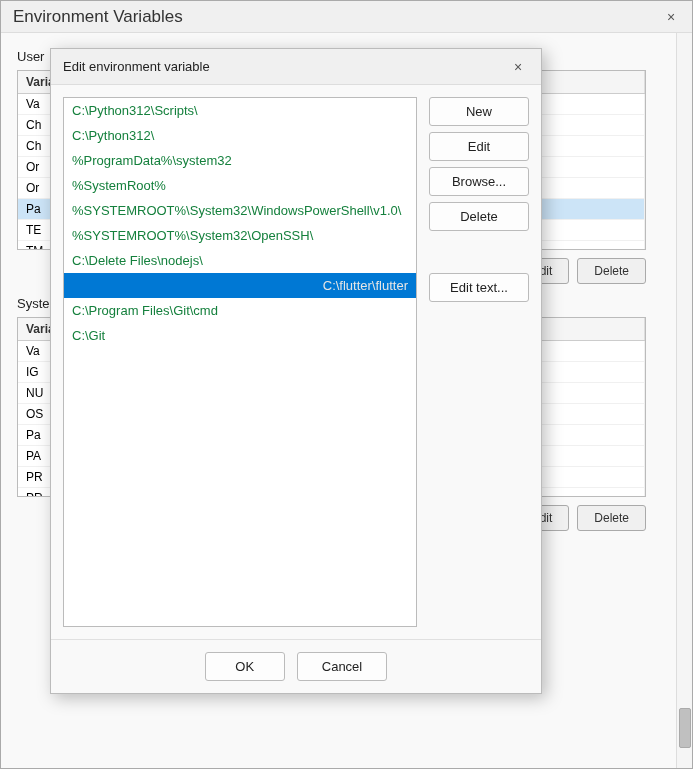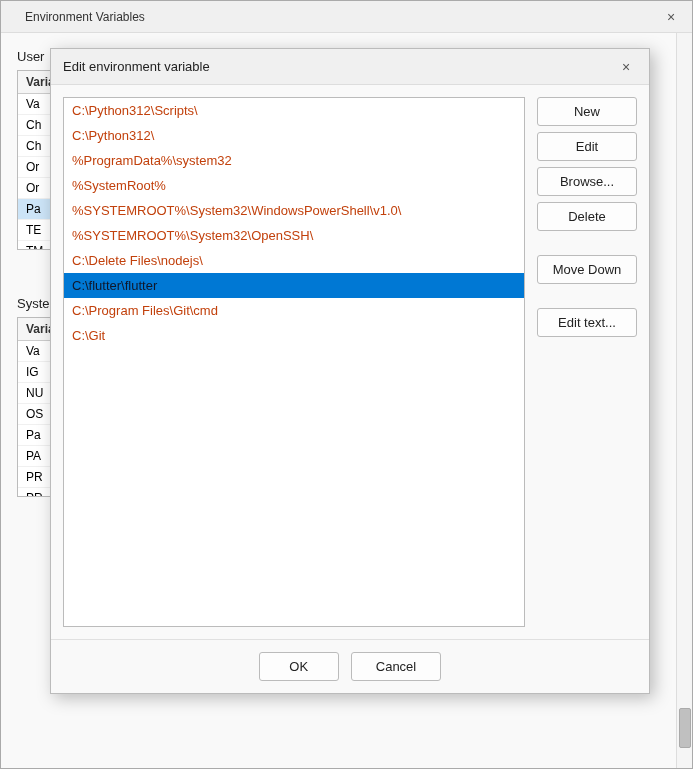--- a/index.html
+++ b/index.html
@@ -27,42 +27,41 @@
       height: 32px;
       background: #f0f0f0;
       border-bottom: 1px solid #ddd;
       display: flex;
       align-items: center;
       padding: 0 12px;
       justify-content: space-between;
     }
 
     .bg-title {
-      font-size: 12px;
+      font-size: 17px;
       color: #333;
-      margin-left: 12px;
     }
 
     .bg-close-btn {
       width: 18px;
       height: 18px;
       cursor: pointer;
       display: flex;
       align-items: center;
       justify-content: center;
       font-size: 14px;
       color: #555;
     }
 
     
     .modal {
       position: absolute;
       top: 48px;
       left: 50px;
-      width: 600px;
+      width: 492px;
       background: #f9f9f9;
       border: 1px solid #bbb;
       box-shadow: 4px 4px 16px rgba(0,0,0,0.25);
     }
 
     .modal-titlebar {
       height: 36px;
       background: #f0f0f0;
       border-bottom: 1px solid #ddd;
       display: flex;
@@ -102,29 +101,30 @@
       border: 1px solid #bbb;
       min-height: 530px;
       max-height: 530px;
       overflow-y: auto;
       position: relative;
     }
 
     .path-list-item {
       padding: 5px 8px;
       font-size: 13px;
-      color: #c2410c;
+      color: #15803d;
       white-space: nowrap;
       overflow: hidden;
       cursor: default;
     }
 
     .path-list-item.selected {
       background: #0078d4;
-      color: #0f172a;
+      color: #e5e5e5;
+      text-align: right;
     }
 
     
     .side-buttons {
       display: flex;
       flex-direction: column;
       gap: 6px;
       padding-top: 0;
       width: 100px;
     }
@@ -404,21 +404,20 @@
       <div class="path-list-item">C:\Program Files\Git\cmd</div>
       <div class="path-list-item">C:\Git</div>
     </div>
 
     <div class="side-buttons">
       <button class="side-btn">New</button>
       <button class="side-btn">Edit</button>
       <button class="side-btn">Browse...</button>
       <button class="side-btn">Delete</button>
       <div class="side-btn-spacer"></div>
-      <button class="side-btn">Move Down</button>
       <div class="side-btn-spacer"></div>
       <button class="side-btn">Edit text...</button>
     </div>
   </div>
 
   <div class="modal-footer">
     <button class="footer-btn primary">OK</button>
     <button class="footer-btn">Cancel</button>
   </div>
 </div>

